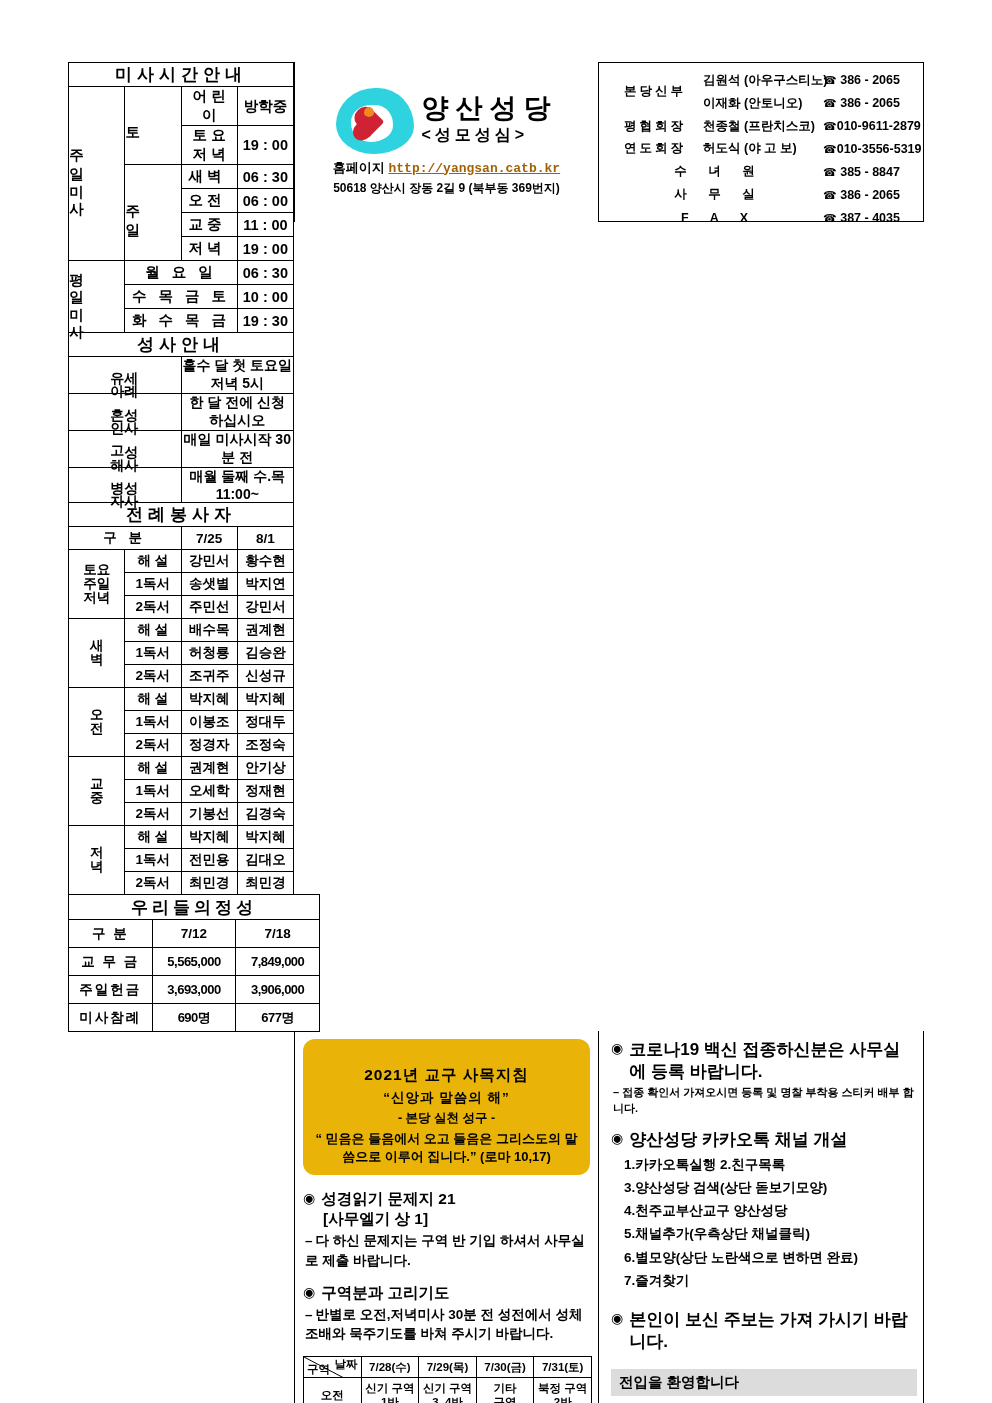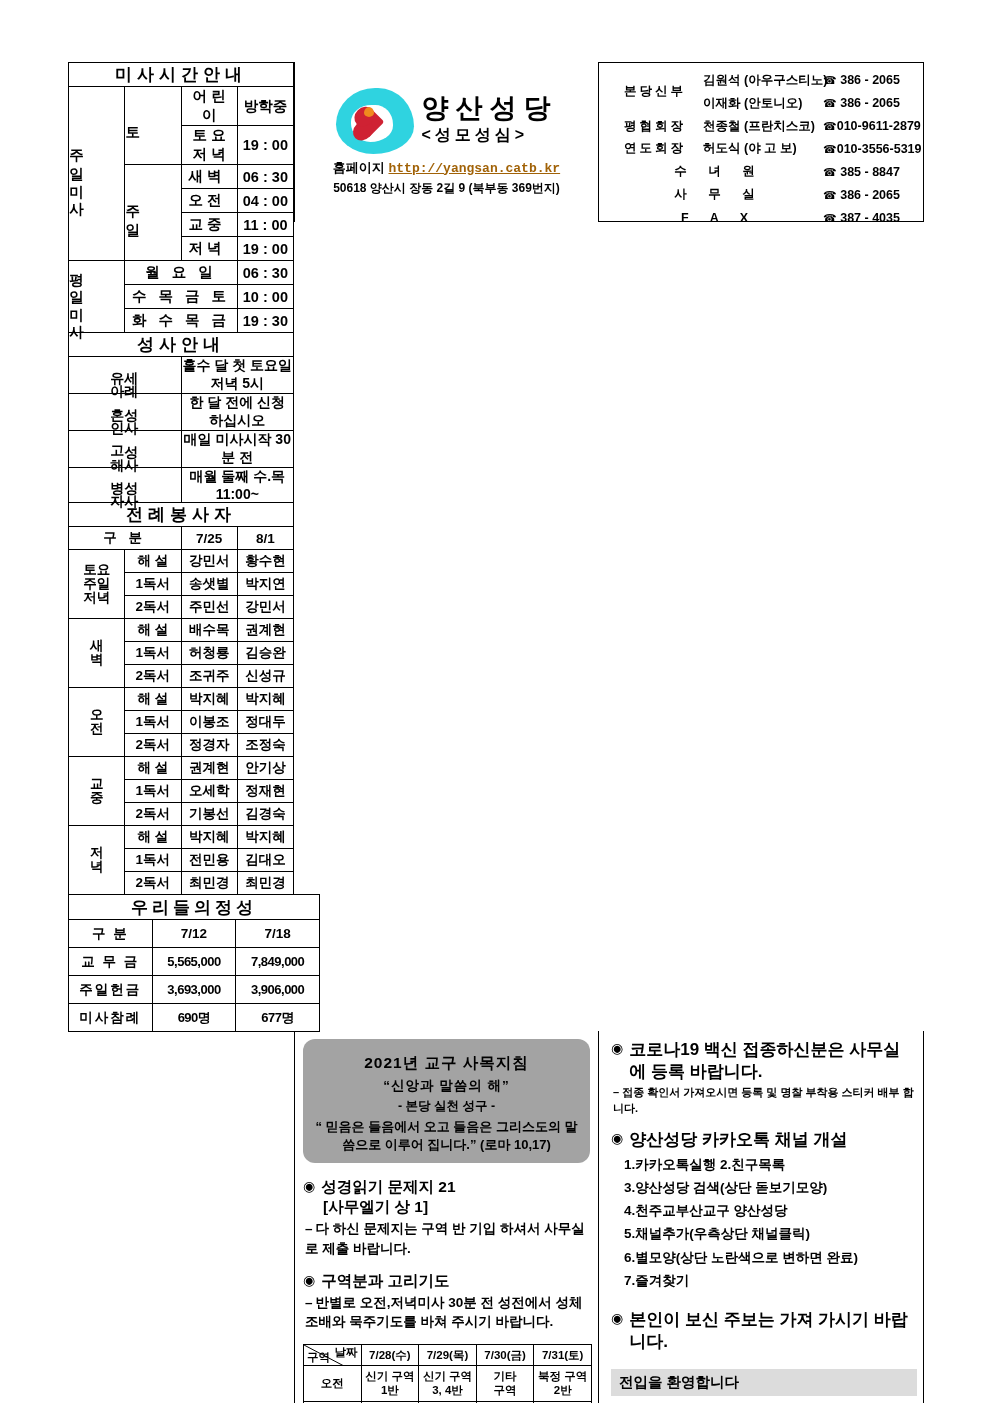--- a/index.html
+++ b/index.html
@@ -82,21 +82,21 @@
   .tbl-contact .tel { text-align:left; padding-left:2px; }
   .contact-wrap { border:1px solid #000; border-left:none; height:160px; padding:6px 4px 6px 8px; }
   .phic { font-size:11px; }
 
   
   .mid { display:flex; margin-top:-1px; }
   .mid-center { width:305px; flex:0 0 305px; border-left:1px solid #000; border-right:1px solid #000;
                 padding:8px 8px 6px 8px; }
   .mid-right { flex:1 1 auto; border-right:1px solid #000; padding:8px 6px 6px 12px; }
 
-  .guide { background:#a3a3a3; border-radius:12px; padding:14px 6px 10px; text-align:center; margin-bottom:14px; }
+  .guide { background:#eab308; border-radius:12px; padding:26px 6px 10px; text-align:center; margin-bottom:14px; }
   .guide .g1 { font-size:15.5px; font-weight:700; letter-spacing:1px; }
   .guide .g2 { font-size:13.5px; font-weight:700; letter-spacing:1px; margin-top:3px; }
   .guide .g3 { font-size:12.5px; font-weight:700; margin-top:3px; }
   .guide .g4 { font-size:13px; font-weight:700; margin-top:3px; line-height:1.35; }
 
   .bl { margin-bottom:13px; }
   .bl-h { display:flex; gap:6px; font-size:15.5px; font-weight:700; line-height:1.3; }
   .bullet { flex:0 0 auto; font-size:14px; line-height:1.35; }
   .bl-h2 { font-size:15.5px; font-weight:700; line-height:1.3; padding-left:20px; }
   .bl-b { font-size:13.5px; font-weight:700; line-height:1.42; margin-top:2px; padding-left:2px; }
@@ -157,21 +157,21 @@
           </td>
           <td>
                 <div class="sp-kr">새        벽</div>
               </td>
           <td>06 : 30</td>
         </tr>
         <tr>
           <td>
                 <div class="sp-kr">오        전</div>
               </td>
-          <td>04 : 00</td>
+          <td>06 : 00</td>
         </tr>
         <tr>
           <td>
                 <div class="sp-kr">교        중</div>
               </td>
           <td>11 : 00</td>
         </tr>
         <tr>
           <td>
                 <div class="sp-kr">저        녁</div>

